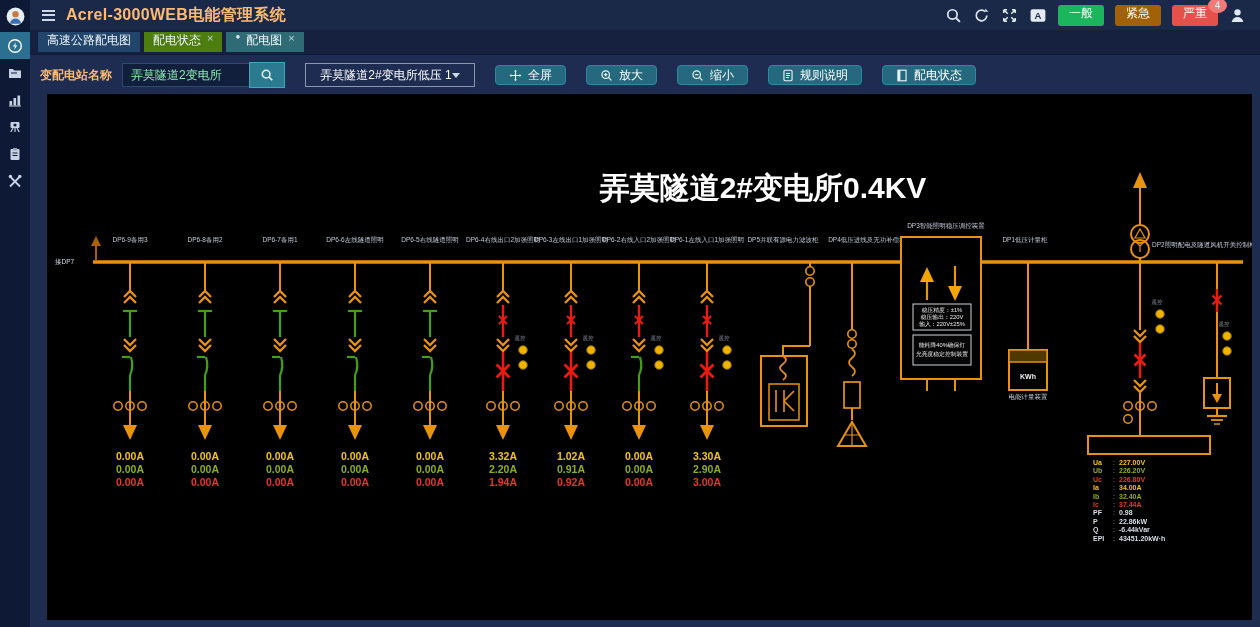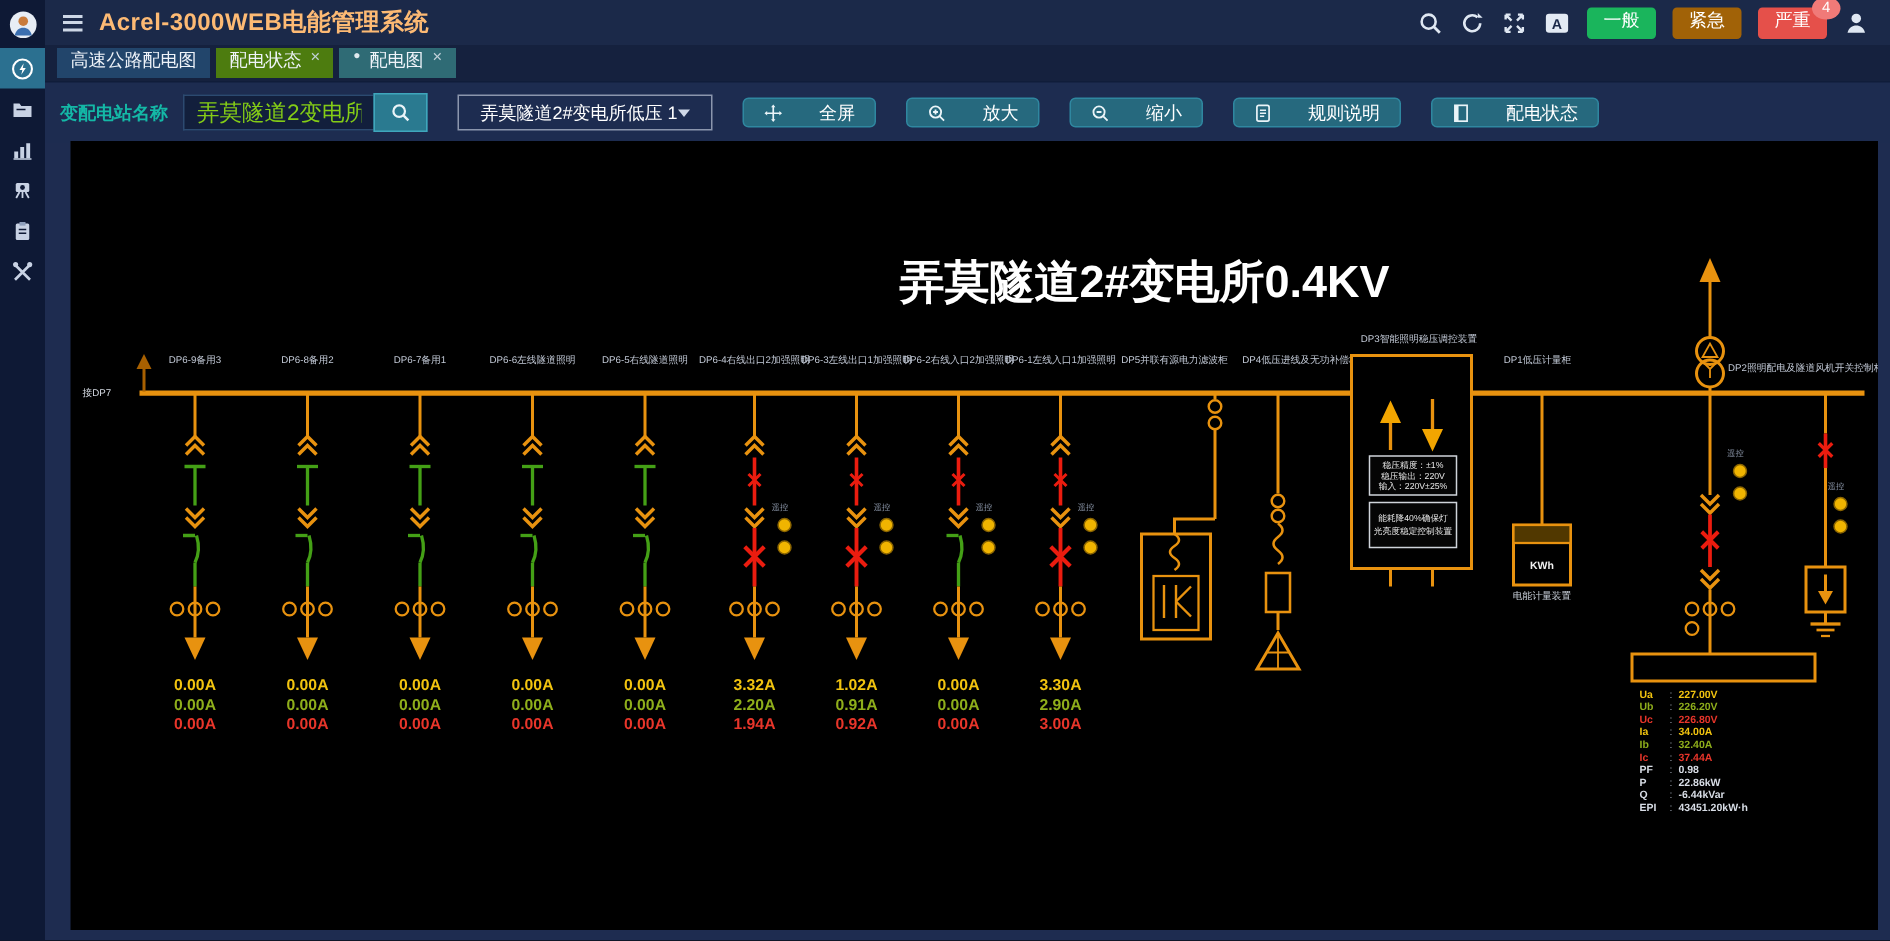--- a/index.html
+++ b/index.html
@@ -30,32 +30,32 @@
   #tabs{position:absolute;left:30px;top:30px;width:1230px;height:24px;background:#15213e;
         display:flex;align-items:center;gap:4px;padding-left:8px;box-sizing:border-box}
   .tab{height:20px;padding:0 9px;font-size:12px;display:flex;gap:6px;
        color:#eef3f9;cursor:pointer}
   .tab .dot{font-size:8px;color:#dfe9ee}
   .tab .x{font-size:11px;color:#c2d2da}
   .t1{background:#22456b}.t2{background:#4d7c0f}.t3{background:#2f6b75}
   
   #toolbar{position:absolute;left:30px;top:54px;width:1230px;height:40px;background:#1d2c50;
            display:flex;align-items:center;font-size:12px;border-top:1px solid #101d3a}
-  .tb-label{margin-left:10px;font-weight:bold;color:#14b8a6}
+  .tb-label{margin-left:10px;font-weight:bold;color:#fdba74}
   .search-wrap{display:flex;margin-left:10px;align-items:center}
   .search-input{width:110px;height:22px;background:#121f3c;border:1px solid #2c4a70;
-                border-right:none;color:#84cc16;padding:0 8px;font-size:15px;outline:none}
+                border-right:none;color:#86efac;padding:0 8px;font-size:12px;outline:none}
   .search-btn{width:34px;height:24px;background:#2a7a90;border:1px solid #3fa6bc;
               display:flex;align-items:center;justify-content:center;cursor:pointer}
   .select{margin-left:20px;width:152px;height:22px;border:1px solid #8b96ad;display:flex;
           align-items:center;justify-content:center;padding:0 8px;color:#fff;cursor:pointer}
   .caret{width:0;height:0;border-left:4px solid transparent;border-right:4px solid transparent;
          border-top:5px solid #cfd8e8}
   .tb-btn{margin-left:20px;height:20px;background:#26697e;border:1px solid #2f87a0;
-          border-radius:4px;color:#fff;display:flex;align-items:center;gap:24px;
+          border-radius:4px;color:#fff;display:flex;align-items:center;gap:6px;
           padding:0 13px;font-size:12px;cursor:pointer}
   
   #diagram{position:absolute;left:47px;top:94px;width:1205px;height:526px;background:#000}
   #sld text{font-family:"Liberation Sans",sans-serif}
 </style>
 </head>
 <body>
 
 <aside id="sidebar">
   <div class="side-item first">

